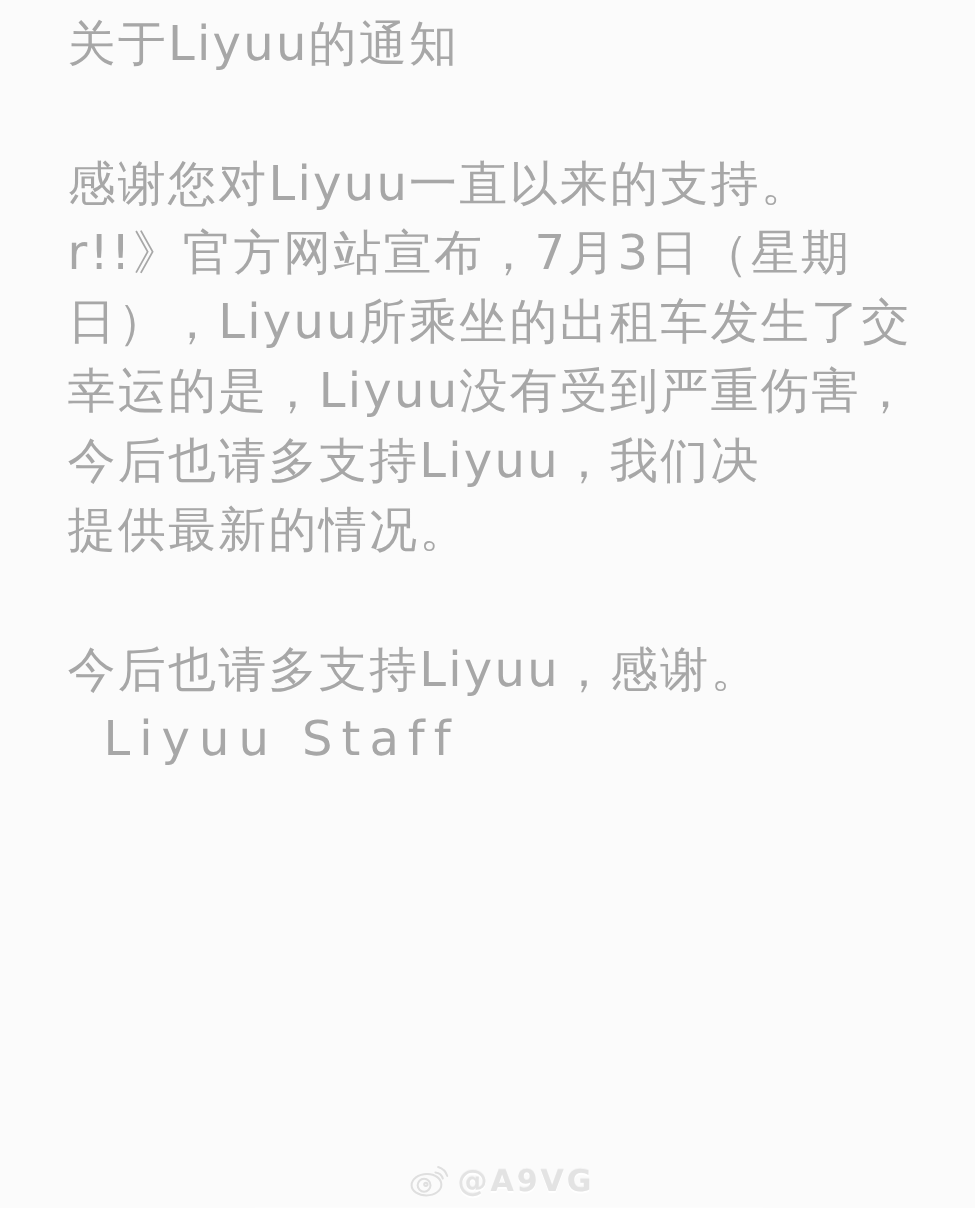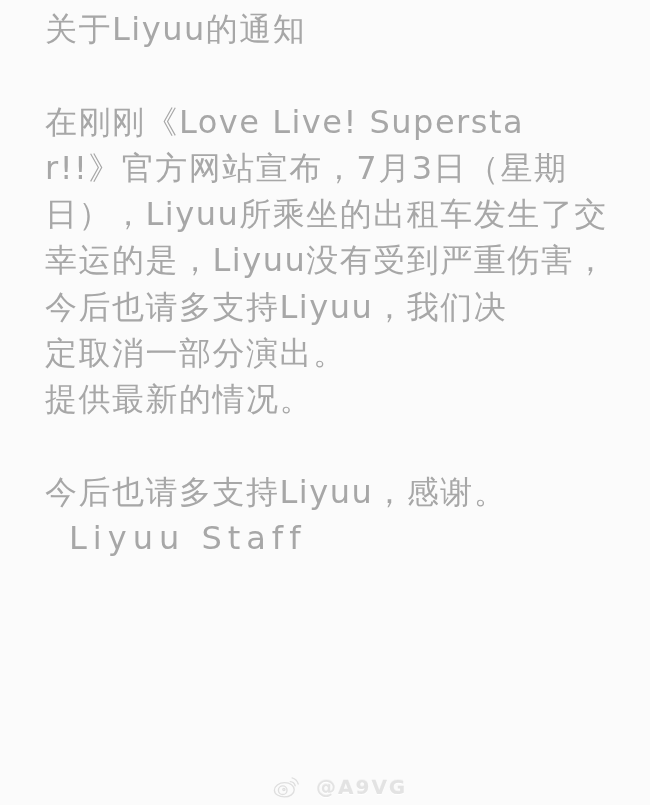--- a/index.html
+++ b/index.html
@@ -25,21 +25,21 @@
   .line.latin {
     letter-spacing: 6px;
     margin-left: 24px;
   }
   .watermark {
     position: absolute;
     left: 272px;
     top: 774px;
     display: flex;
     align-items: flex-start;
-    gap: 17px;
+    gap: 6px;
   }
   .watermark svg {
     display: block;
     opacity: 0.9;
   }
   .watermark .handle {
     font-size: 20px;
     font-weight: bold;
     color: #e3e3e3;
     letter-spacing: 2px;
@@ -47,26 +47,25 @@
     line-height: 26px;
   }
 </style>
 </head>
 <body>
 
 <div class="page">
 
   <div class="line">关于Liyuu的通知</div>
   <div class="line"></div>
-  <div class="line">在刚刚《Love Live! Supersta</div>
+  <div class="line">感谢您对Liyuu一直以来的支持。</div>
   <div class="line">r!!》官方网站宣布，7月3日（星期</div>
   <div class="line">日），Liyuu所乘坐的出租车发生了交</div>
   <div class="line">幸运的是，Liyuu没有受到严重伤害，</div>
   <div class="line">今后也请多支持Liyuu，我们决</div>
-  <div class="line">定取消一部分演出。</div>
   <div class="line">提供最新的情况。</div>
   <div class="line"></div>
   <div class="line">今后也请多支持Liyuu，感谢。</div>
   <div class="line latin">Liyuu Staff</div>
 
   <div class="watermark">
     <span>
       <svg width="27" height="26" viewBox="0 0 34 30" fill="none" stroke="#dcdcdc" stroke-width="1.7" stroke-linecap="round">
         <path d="M16 9.5 C8.5 9.5 3 14 3 19 C3 24 9 27.5 15.5 27.5 C22.5 27.5 28 23.5 28 18.5 C28 13.5 23 9.5 16 9.5 Z"></path>
         <circle cx="13.5" cy="19" r="5.4"></circle>

